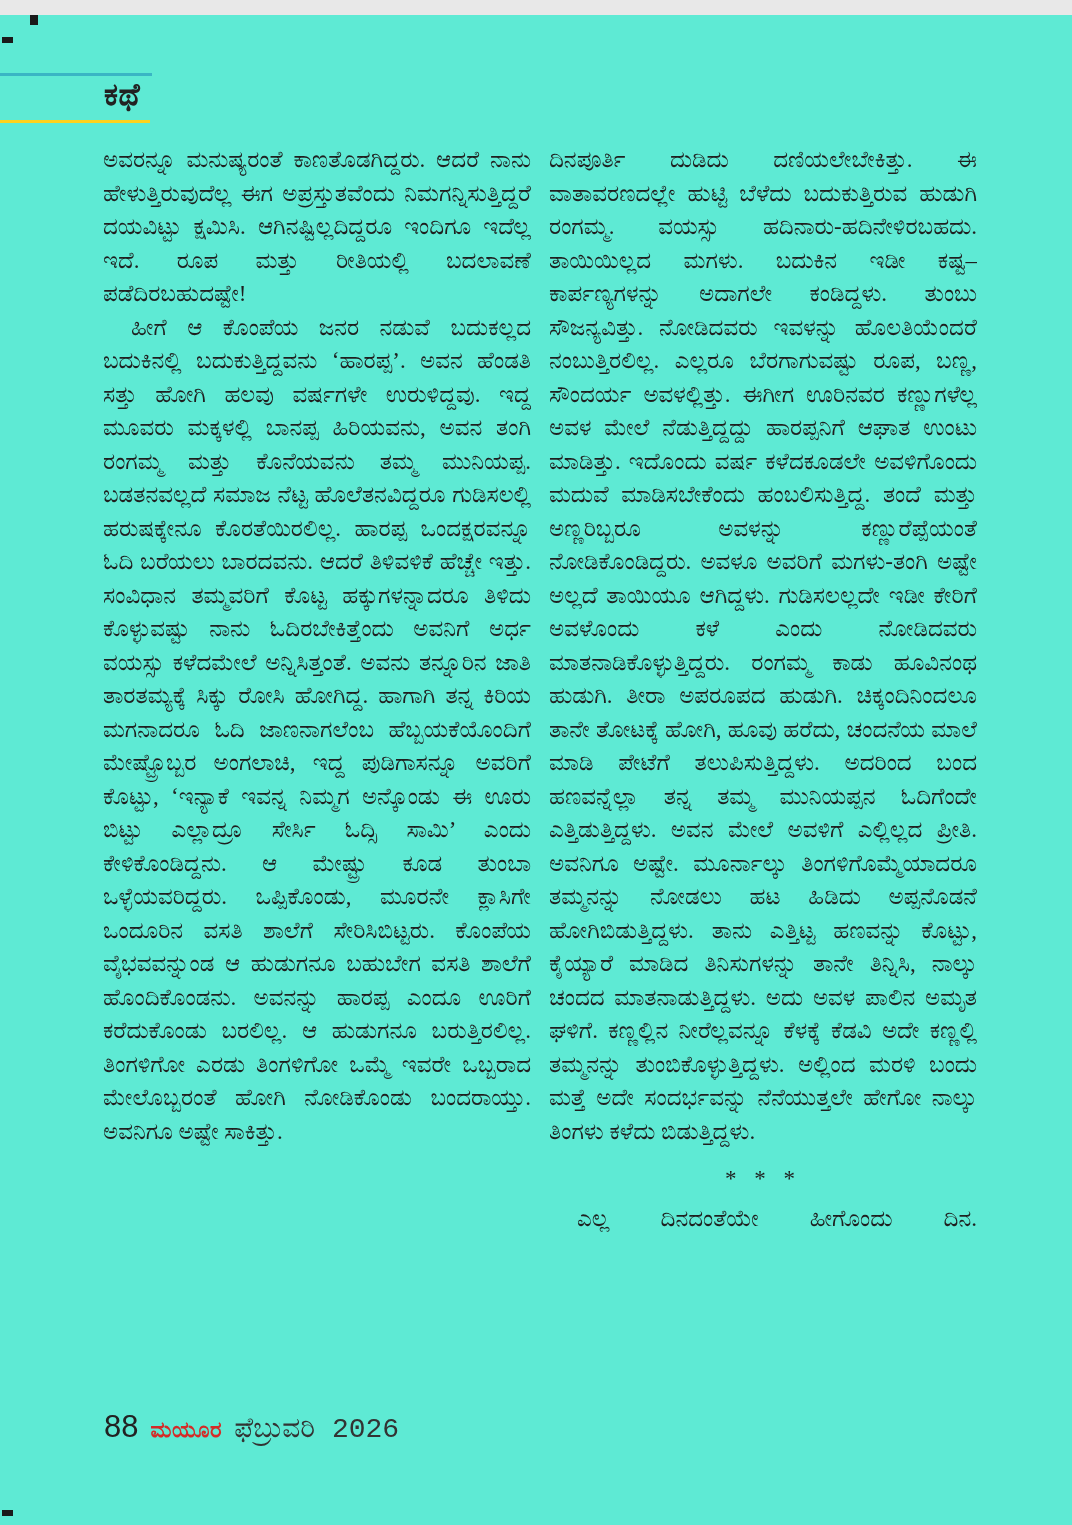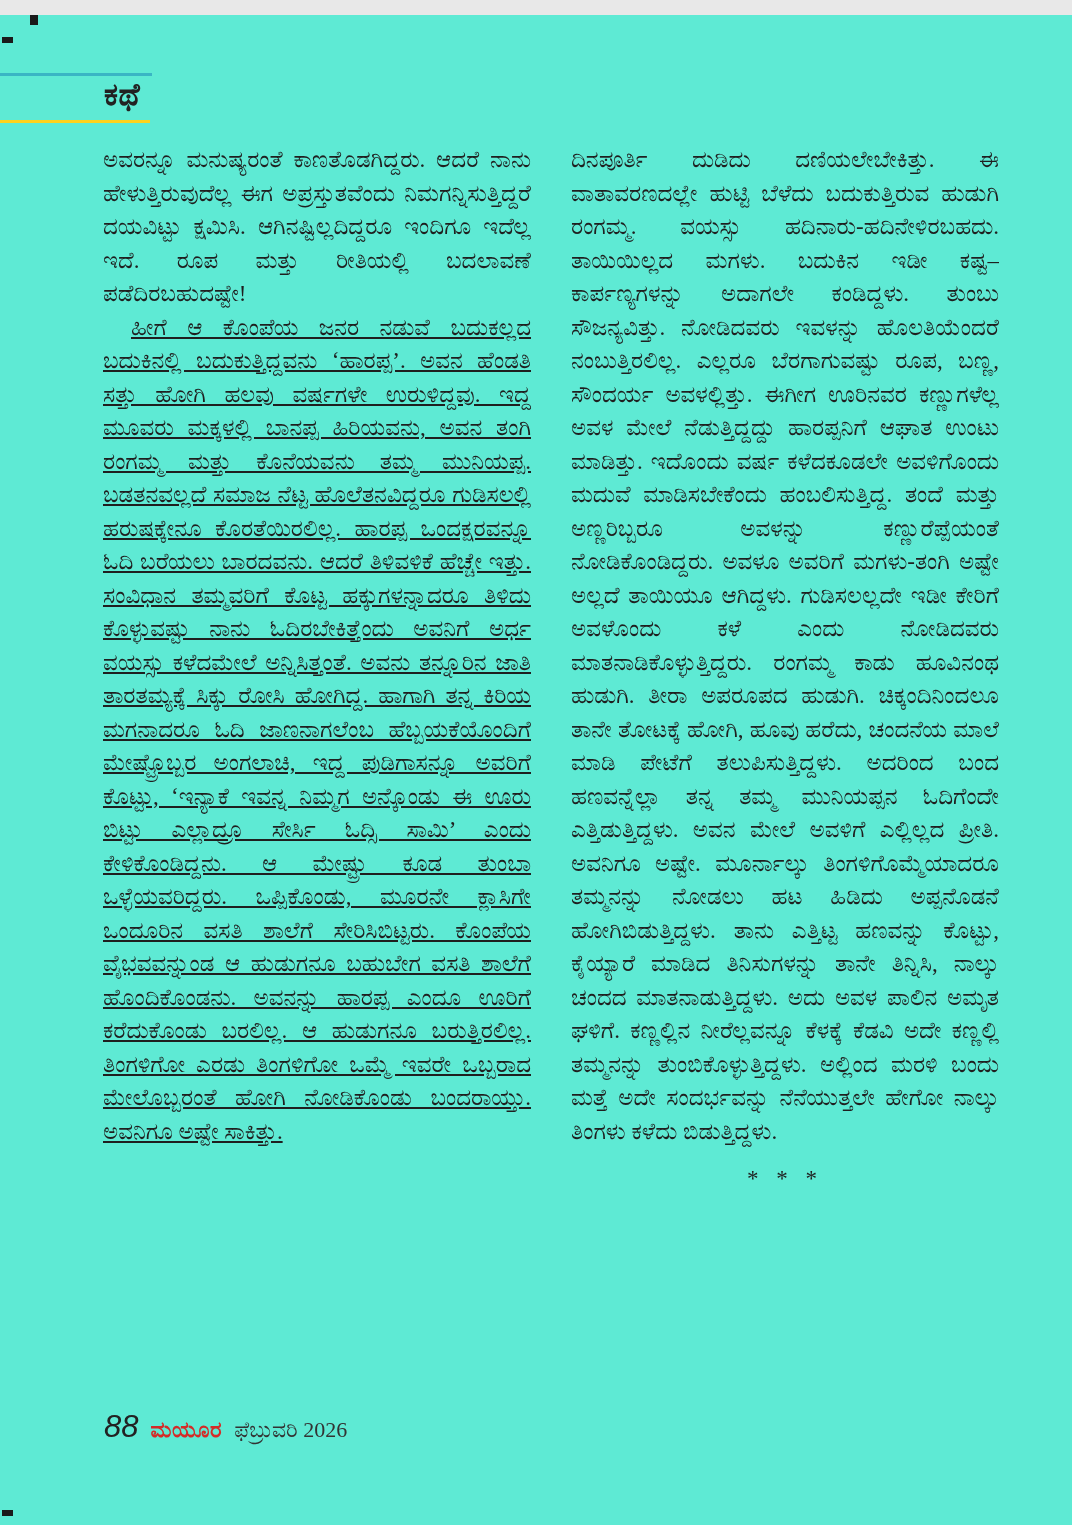--- a/index.html
+++ b/index.html
@@ -35,59 +35,58 @@
     position: absolute; left: 0; top: 105px;
     width: 150px; height: 3px; background: #ffd21c;
   }
 
   
   .columns {
     position: absolute;
     left: 103px; top: 128px;
     width: 882px; height: 1265px;
     display: flex;
-    gap: 40px;
+    gap: 18px;
   }
   .column {
     width: 428px;
     flex: 0 0 428px;
     text-align: justify;
     font-size: 23px;
     line-height: 33.5px;
     overflow: hidden;
   }
   .para { margin: 0; }
-  .para.indent { text-indent: 28px; text-decoration: underline; }
+  .para.indent { text-indent: 28px; }
   .para.stretch-last { text-align-last: justify; }
   .separator {
     text-align: center;
     font-size: 23px;
     line-height: 33.5px;
     letter-spacing: 6px;
     padding: 14px 0 6px 0;
     color: #1f1f1f;
   }
 
   
   .footer {
     position: absolute; left: 104px; top: 1394px;
     display: flex; align-items: baseline; gap: 12px;
     white-space: nowrap;
   }
   .page-number {
     font-size: 31px; color: #222;
     font-family: "Liberation Sans", sans-serif;
-    font-style: italic;
   }
   .magazine-logo {
     font-size: 22px; font-weight: bold; color: #d42b27;
     letter-spacing: 0.5px;
   }
   .issue-date {
-    font-size: 22px; color: #333;
+    font-size: 28px; color: #333; font-family: Liberation Mono, monospace;
   }
 </style>
 </head>
 <body>
 
 <div class="page">
 
   <div class="crop-mark top-bar"></div>
   <div class="crop-mark top-dash"></div>
   <div class="crop-mark bottom-dash"></div>
@@ -98,20 +97,21 @@
   <div class="rule-yellow"></div>
 
   <div class="columns">
     <div class="column">
       <p class="para">ಅವರನ್ನೂ ಮನುಷ್ಯರಂತೆ ಕಾಣತೊಡಗಿದ್ದರು. ಆದರೆ ನಾನು ಹೇಳುತ್ತಿರುವುದೆಲ್ಲ ಈಗ ಅಪ್ರಸ್ತುತವೆಂದು ನಿಮಗನ್ನಿಸುತ್ತಿದ್ದರೆ ದಯವಿಟ್ಟು ಕ್ಷಮಿಸಿ. ಆಗಿನಷ್ಟಿಲ್ಲದಿದ್ದರೂ ಇಂದಿಗೂ ಇದೆಲ್ಲ ಇದೆ. ರೂಪ ಮತ್ತು ರೀತಿಯಲ್ಲಿ ಬದಲಾವಣೆ ಪಡೆದಿರಬಹುದಷ್ಟೇ!</p>
       <p class="para indent">ಹೀಗೆ ಆ ಕೊಂಪೆಯ ಜನರ ನಡುವೆ ಬದುಕಲ್ಲದ ಬದುಕಿನಲ್ಲಿ ಬದುಕುತ್ತಿದ್ದವನು ‘ಹಾರಪ್ಪ’. ಅವನ ಹೆಂಡತಿ ಸತ್ತು ಹೋಗಿ ಹಲವು ವರ್ಷಗಳೇ ಉರುಳಿದ್ದವು. ಇದ್ದ ಮೂವರು ಮಕ್ಕಳಲ್ಲಿ ಬಾನಪ್ಪ ಹಿರಿಯವನು, ಅವನ ತಂಗಿ ರಂಗಮ್ಮ ಮತ್ತು ಕೊನೆಯವನು ತಮ್ಮ ಮುನಿಯಪ್ಪ. ಬಡತನವಲ್ಲದೆ ಸಮಾಜ ನೆಟ್ಟ ಹೊಲೆತನವಿದ್ದರೂ ಗುಡಿಸಲಲ್ಲಿ ಹರುಷಕ್ಕೇನೂ ಕೊರತೆಯಿರಲಿಲ್ಲ. ಹಾರಪ್ಪ ಒಂದಕ್ಷರವನ್ನೂ ಓದಿ ಬರೆಯಲು ಬಾರದವನು. ಆದರೆ ತಿಳಿವಳಿಕೆ ಹೆಚ್ಚೇ ಇತ್ತು. ಸಂವಿಧಾನ ತಮ್ಮವರಿಗೆ ಕೊಟ್ಟ ಹಕ್ಕುಗಳನ್ನಾದರೂ ತಿಳಿದು ಕೊಳ್ಳುವಷ್ಟು ನಾನು ಓದಿರಬೇಕಿತ್ತೆಂದು ಅವನಿಗೆ ಅರ್ಧ ವಯಸ್ಸು ಕಳೆದಮೇಲೆ ಅನ್ನಿಸಿತ್ತಂತೆ. ಅವನು ತನ್ನೂರಿನ ಜಾತಿ ತಾರತಮ್ಯಕ್ಕೆ ಸಿಕ್ಕು ರೋಸಿ ಹೋಗಿದ್ದ. ಹಾಗಾಗಿ ತನ್ನ ಕಿರಿಯ ಮಗನಾದರೂ ಓದಿ ಜಾಣನಾಗಲೆಂಬ ಹೆಬ್ಬಯಕೆಯೊಂದಿಗೆ ಮೇಷ್ಟ್ರೊಬ್ಬರ ಅಂಗಲಾಚಿ, ಇದ್ದ ಪುಡಿಗಾಸನ್ನೂ ಅವರಿಗೆ ಕೊಟ್ಟು, ‘ಇನ್ಯಾಕೆ ಇವನ್ನ ನಿಮ್ಮಗ ಅನ್ಕೊಂಡು ಈ ಊರು ಬಿಟ್ಟು ಎಲ್ಲಾದ್ರೂ ಸೇರ್ಸಿ ಓದ್ಸಿ ಸಾಮಿ’ ಎಂದು ಕೇಳಿಕೊಂಡಿದ್ದನು. ಆ ಮೇಷ್ಟ್ರು ಕೂಡ ತುಂಬಾ ಒಳ್ಳೆಯವರಿದ್ದರು. ಒಪ್ಪಿಕೊಂಡು, ಮೂರನೇ ಕ್ಲಾಸಿಗೇ ಒಂದೂರಿನ ವಸತಿ ಶಾಲೆಗೆ ಸೇರಿಸಿಬಿಟ್ಟರು. ಕೊಂಪೆಯ ವೈಭವವನ್ನುಂಡ ಆ ಹುಡುಗನೂ ಬಹುಬೇಗ ವಸತಿ ಶಾಲೆಗೆ ಹೊಂದಿಕೊಂಡನು. ಅವನನ್ನು ಹಾರಪ್ಪ ಎಂದೂ ಊರಿಗೆ ಕರೆದುಕೊಂಡು ಬರಲಿಲ್ಲ. ಆ ಹುಡುಗನೂ ಬರುತ್ತಿರಲಿಲ್ಲ. ತಿಂಗಳಿಗೋ ಎರಡು ತಿಂಗಳಿಗೋ ಒಮ್ಮೆ ಇವರೇ ಒಬ್ಬರಾದ ಮೇಲೊಬ್ಬರಂತೆ ಹೋಗಿ ನೋಡಿಕೊಂಡು ಬಂದರಾಯ್ತು. ಅವನಿಗೂ ಅಷ್ಟೇ ಸಾಕಿತ್ತು.</p>
     </div>
     <div class="column">
       <p class="para">ದಿನಪೂರ್ತಿ ದುಡಿದು ದಣಿಯಲೇಬೇಕಿತ್ತು. ಈ ವಾತಾವರಣದಲ್ಲೇ ಹುಟ್ಟಿ ಬೆಳೆದು ಬದುಕುತ್ತಿರುವ ಹುಡುಗಿ ರಂಗಮ್ಮ. ವಯಸ್ಸು ಹದಿನಾರು-ಹದಿನೇಳಿರಬಹದು. ತಾಯಿಯಿಲ್ಲದ ಮಗಳು. ಬದುಕಿನ ಇಡೀ ಕಷ್ಟ– ಕಾರ್ಪಣ್ಯಗಳನ್ನು ಅದಾಗಲೇ ಕಂಡಿದ್ದಳು. ತುಂಬು ಸೌಜನ್ಯವಿತ್ತು. ನೋಡಿದವರು ಇವಳನ್ನು ಹೊಲತಿಯೆಂದರೆ ನಂಬುತ್ತಿರಲಿಲ್ಲ. ಎಲ್ಲರೂ ಬೆರಗಾಗುವಷ್ಟು ರೂಪ, ಬಣ್ಣ, ಸೌಂದರ್ಯ ಅವಳಲ್ಲಿತ್ತು. ಈಗೀಗ ಊರಿನವರ ಕಣ್ಣುಗಳೆಲ್ಲ ಅವಳ ಮೇಲೆ ನೆಡುತ್ತಿದ್ದದ್ದು ಹಾರಪ್ಪನಿಗೆ ಆಘಾತ ಉಂಟು ಮಾಡಿತ್ತು. ಇದೊಂದು ವರ್ಷ ಕಳೆದಕೂಡಲೇ ಅವಳಿಗೊಂದು ಮದುವೆ ಮಾಡಿಸಬೇಕೆಂದು ಹಂಬಲಿಸುತ್ತಿದ್ದ. ತಂದೆ ಮತ್ತು ಅಣ್ಣರಿಬ್ಬರೂ ಅವಳನ್ನು ಕಣ್ಣುರೆಪ್ಪೆಯಂತೆ ನೋಡಿಕೊಂಡಿದ್ದರು. ಅವಳೂ ಅವರಿಗೆ ಮಗಳು-ತಂಗಿ ಅಷ್ಟೇ ಅಲ್ಲದೆ ತಾಯಿಯೂ ಆಗಿದ್ದಳು. ಗುಡಿಸಲಲ್ಲದೇ ಇಡೀ ಕೇರಿಗೆ ಅವಳೊಂದು ಕಳೆ ಎಂದು ನೋಡಿದವರು ಮಾತನಾಡಿಕೊಳ್ಳುತ್ತಿದ್ದರು. ರಂಗಮ್ಮ ಕಾಡು ಹೂವಿನಂಥ ಹುಡುಗಿ. ತೀರಾ ಅಪರೂಪದ ಹುಡುಗಿ. ಚಿಕ್ಕಂದಿನಿಂದಲೂ ತಾನೇ ತೋಟಕ್ಕೆ ಹೋಗಿ, ಹೂವು ಹರೆದು, ಚಂದನೆಯ ಮಾಲೆ ಮಾಡಿ ಪೇಟೆಗೆ ತಲುಪಿಸುತ್ತಿದ್ದಳು. ಅದರಿಂದ ಬಂದ ಹಣವನ್ನೆಲ್ಲಾ ತನ್ನ ತಮ್ಮ ಮುನಿಯಪ್ಪನ ಓದಿಗೆಂದೇ ಎತ್ತಿಡುತ್ತಿದ್ದಳು. ಅವನ ಮೇಲೆ ಅವಳಿಗೆ ಎಲ್ಲಿಲ್ಲದ ಪ್ರೀತಿ. ಅವನಿಗೂ ಅಷ್ಟೇ. ಮೂರ್ನಾಲ್ಕು ತಿಂಗಳಿಗೊಮ್ಮೆಯಾದರೂ ತಮ್ಮನನ್ನು ನೋಡಲು ಹಟ ಹಿಡಿದು ಅಪ್ಪನೊಡನೆ ಹೋಗಿಬಿಡುತ್ತಿದ್ದಳು. ತಾನು ಎತ್ತಿಟ್ಟ ಹಣವನ್ನು ಕೊಟ್ಟು, ಕೈಯ್ಯಾರೆ ಮಾಡಿದ ತಿನಿಸುಗಳನ್ನು ತಾನೇ ತಿನ್ನಿಸಿ, ನಾಲ್ಕು ಚಂದದ ಮಾತನಾಡುತ್ತಿದ್ದಳು. ಅದು ಅವಳ ಪಾಲಿನ ಅಮೃತ ಘಳಿಗೆ. ಕಣ್ಣಲ್ಲಿನ ನೀರೆಲ್ಲವನ್ನೂ ಕೆಳಕ್ಕೆ ಕೆಡವಿ ಅದೇ ಕಣ್ಣಲ್ಲಿ ತಮ್ಮನನ್ನು ತುಂಬಿಕೊಳ್ಳುತ್ತಿದ್ದಳು. ಅಲ್ಲಿಂದ ಮರಳಿ ಬಂದು ಮತ್ತೆ ಅದೇ ಸಂದರ್ಭವನ್ನು ನೆನೆಯುತ್ತಲೇ ಹೇಗೋ ನಾಲ್ಕು ತಿಂಗಳು ಕಳೆದು ಬಿಡುತ್ತಿದ್ದಳು.</p>
       <div class="separator">* * *</div>
+      <p class="para indent stretch-last">ಎಲ್ಲ ದಿನದಂತೆಯೇ ಹೀಗೊಂದು ದಿನ.</p>
     </div>
   </div>
 
   <div class="footer">
     <span class="page-number">88</span>
     <span class="magazine-logo">ಮಯೂರ</span>
     <span class="issue-date">ಫೆಬ್ರುವರಿ 2026</span>
   </div>
 
 </div>

